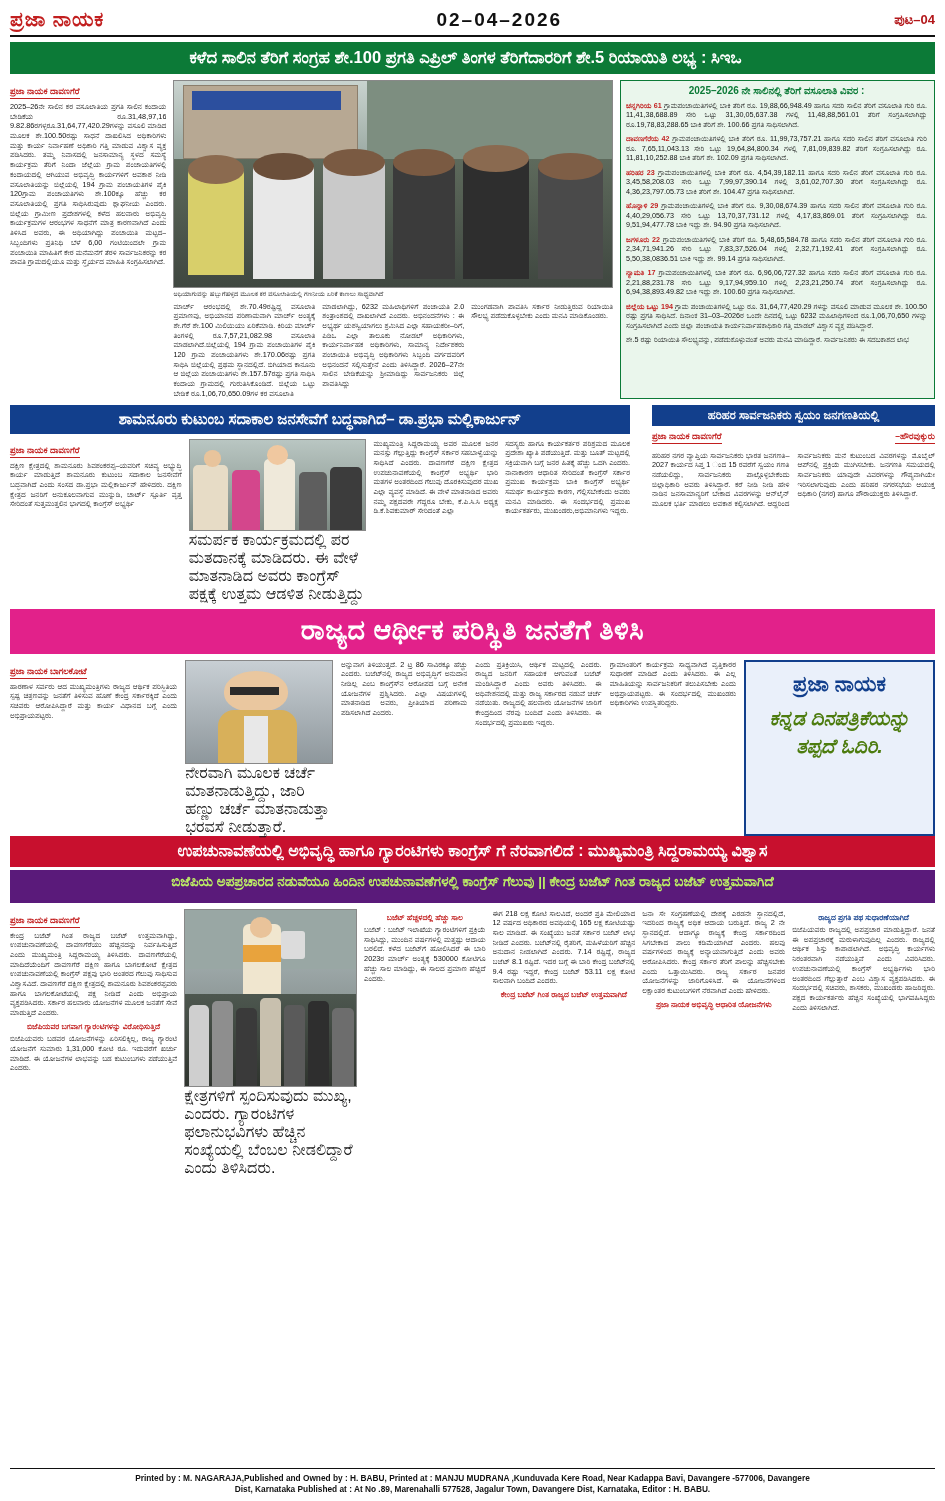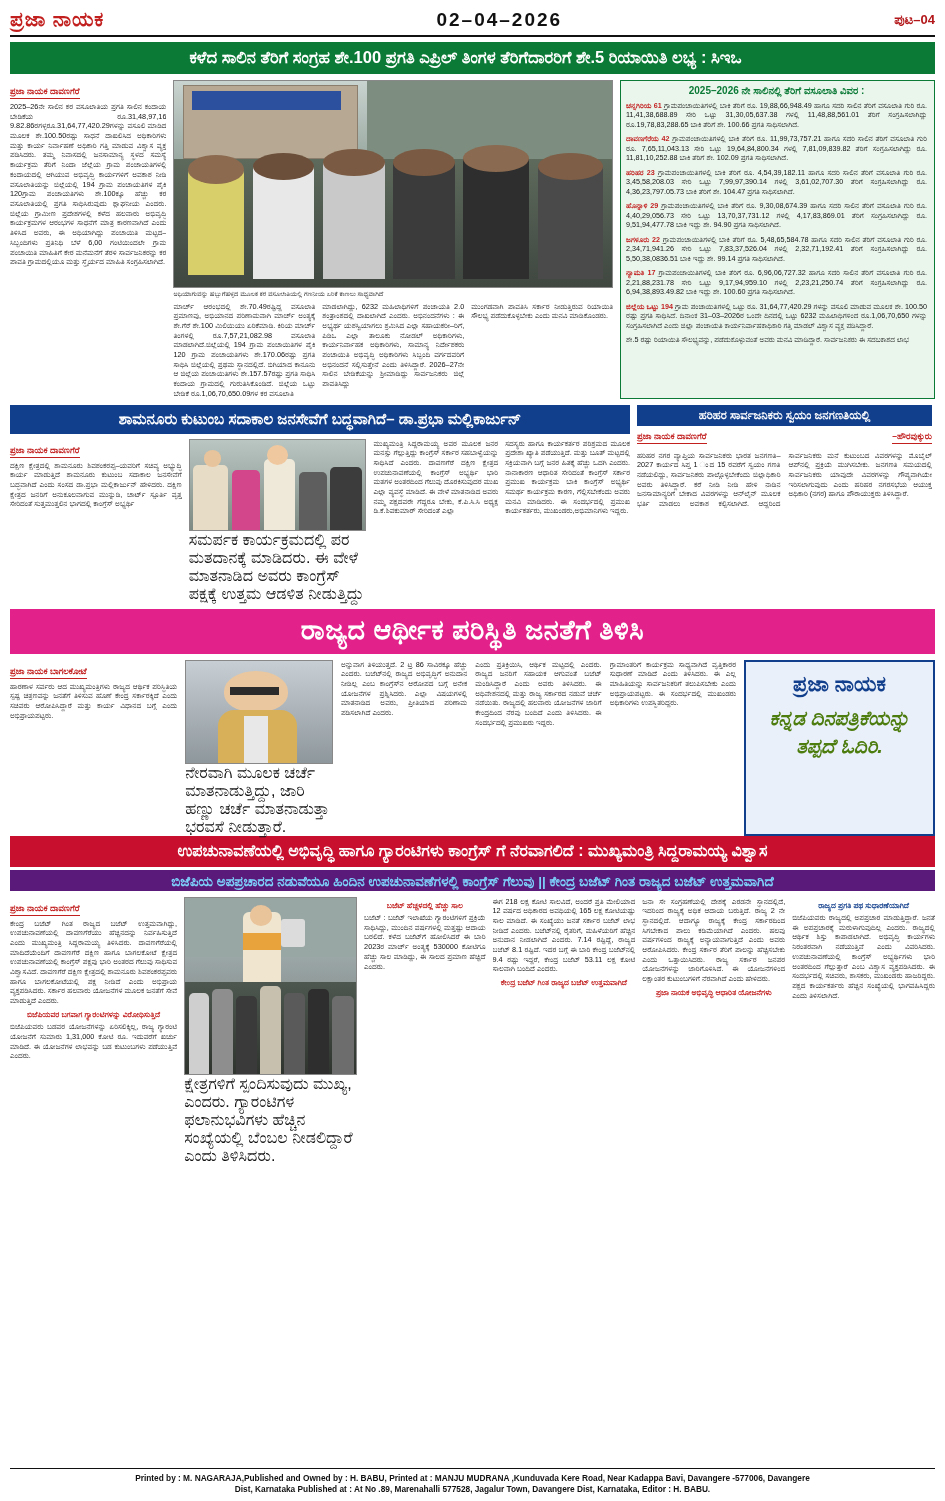--- a/index.html
+++ b/index.html
@@ -79,25 +79,25 @@
     background: #c8102e;
     color: #ffffff;
     font-weight: bold;
     font-size: 16px;
     text-align: center;
     padding: 6px 4px 7px 4px;
     margin-bottom: 3px;
   }
   .banner-purple {
     background: #5a1a7a;
-    color: #7dd3fc;
+    color: #bef264;
     font-weight: bold;
     font-size: 13.5px;
     text-align: center;
-    padding: 4px 4px 1px 4px;
+    padding: 4px 4px 13px 4px;
     margin-bottom: 6px;
   }
 
   
   .byline {
     color: #c21f1f;
     font-weight: bold;
     font-size: 8.5px;
     margin-bottom: 3px;
     border-bottom: 1px solid #c21f1f;
@@ -152,21 +152,21 @@
   }
   .gb-item { font-size: 7.2px; line-height: 1.32; margin-bottom: 5px; text-align: justify; }
   .gb-item b { color: #c21f1f; }
   .gb-foot { font-size: 7.2px; line-height: 1.32; text-align: justify; }
 
   .s1-mid-photo { width: 100%; height: 208px; }
   .s1-mid-cols { display: flex; gap: 7px; margin-top: 3px; }
   .s1-mid-cols > div { width: 33.33%; }
 
   
-  .row2 { display: flex; gap: 7px; margin-top: 6px; }
+  .row2 { display: flex; gap: 22px; margin-top: 6px; }
   .r2-left { width: 620px; }
   .r2-right { width: 295px; }
   .r2-left-inner { display: flex; gap: 7px; margin-top: 4px; }
   .r2-c1 { width: 172px; }
   .r2-photo { width: 178px; }
   .r2-c3 { width: 125px; }
   .r2-c4 { width: 125px; }
   .r2-right-inner { margin-top: 4px; }
 
   

